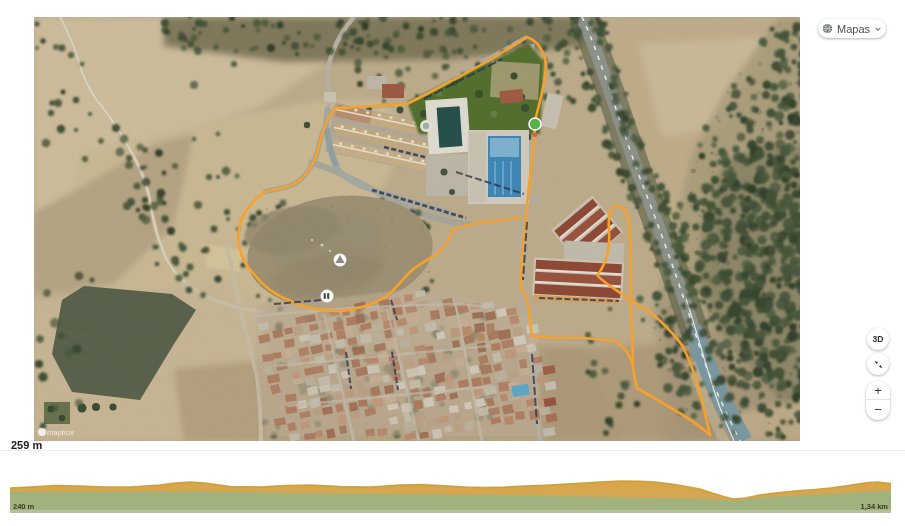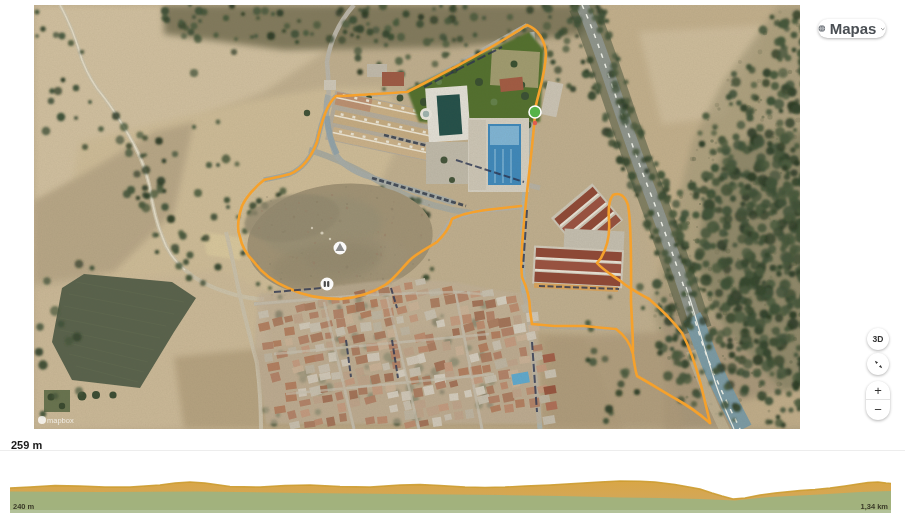--- a/index.html
+++ b/index.html
@@ -1,18 +1,18 @@
 <!DOCTYPE html>
 <html><head>
 <meta charset="utf-8">
 <style>
 html,body{margin:0;padding:0;background:#fff;width:905px;height:526px;overflow:hidden;}
 *{box-sizing:border-box;font-family:"Liberation Sans",sans-serif;}
 #stage{position:relative;width:905px;height:526px;background:#fff;}
-#map{position:absolute;left:10px;top:5px;width:790px;height:424px;overflow:hidden;padding-left:24px;}
+#map{position:absolute;left:10px;top:17px;width:790px;height:424px;overflow:hidden;padding-left:24px;}
 .btn{position:absolute;background:#fff;box-shadow:0 1px 3px rgba(0,0,0,.3);}
 </style>
 </head>
 <body>
 <div id="stage">
 
 <div id="map">
 <svg width="881" height="424" viewBox="10 13 881 424">
 <defs>
 <filter id="soft" x="-20%" y="-20%" width="140%" height="140%">
@@ -2732,21 +2732,21 @@
 <rect x="840" y="428" width="51" height="9" fill="#fff" opacity="0.5"></rect>
 <text x="889" y="434.5" font-size="6" fill="#666" text-anchor="end">© Genios | Leaflet</text>
 </svg>
 </div>
 
 <div class="btn" style="left:818px;top:19px;width:68px;height:19px;border-radius:10px;display:flex;align-items:center;justify-content:center;gap:4px;">
 <svg width="11" height="11" viewBox="0 0 24 24">
         <circle cx="12" cy="12" r="10" fill="#676c72"></circle>
         <path d="M2,12 h20 M12,2 c-6.5,6.5 -6.5,13.5 0,20 c6.5,-6.5 6.5,-13.5 0,-20 M4,6.5 a13,13 0 0 0 16,0 M4,17.5 a13,13 0 0 1 16,0" stroke="#d8dadd" stroke-width="1.6" fill="none"></path>
       </svg>
-<span style="font-size:15px;color:#4a4f54;font-weight:bold;">Mapas</span>
+<span style="font-size:11px;color:#4a4f54;">Mapas</span>
 <svg width="8" height="8" viewBox="0 0 10 10">
         <path d="M2,3.5 L5,6.5 L8,3.5" stroke="#777" stroke-width="1.4" fill="none"></path>
       </svg>
 </div>
 
 <div class="btn" style="left:867px;top:328px;width:22px;height:22px;border-radius:50%;display:flex;align-items:center;justify-content:center;">
 <span style="font-size:8.5px;font-weight:bold;color:#333;">3D</span>
 </div>
 
 <div class="btn" style="left:867px;top:353px;width:22px;height:22px;border-radius:50%;display:flex;align-items:center;justify-content:center;">

